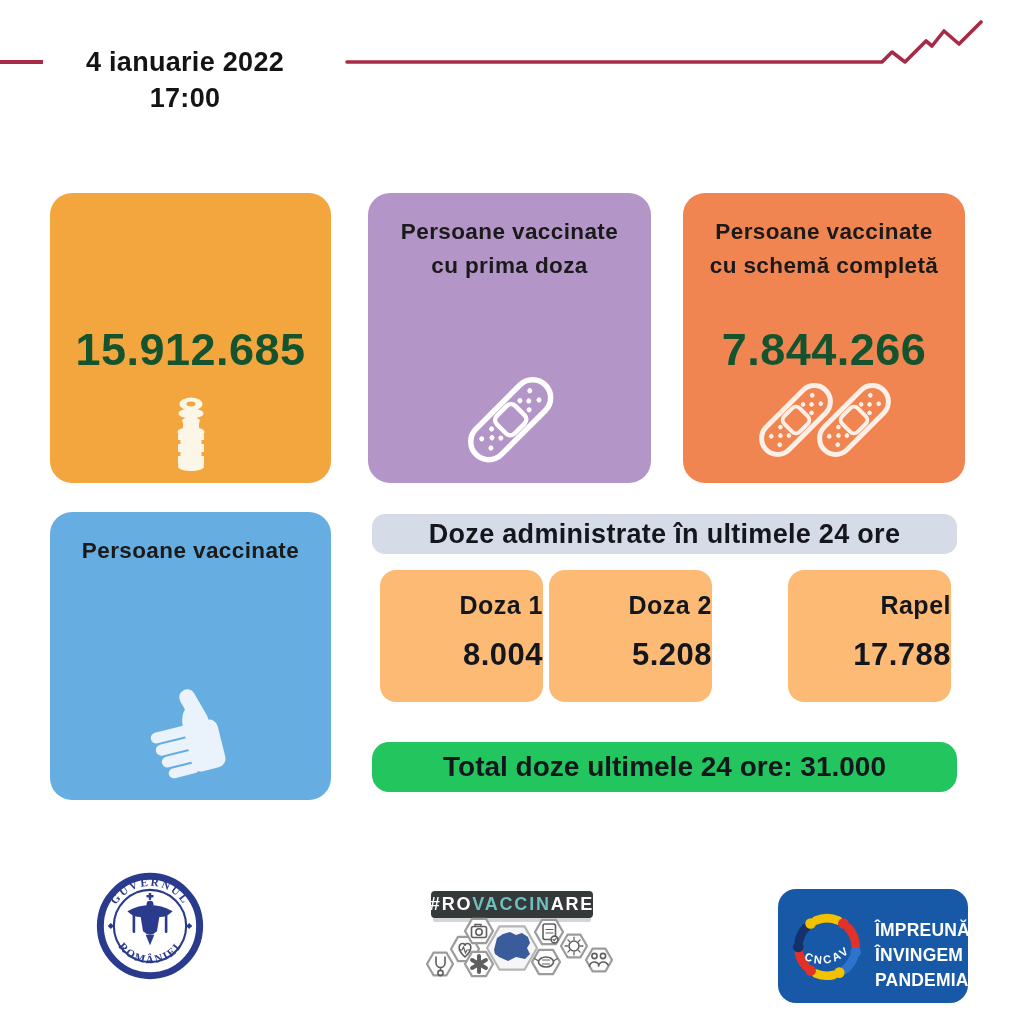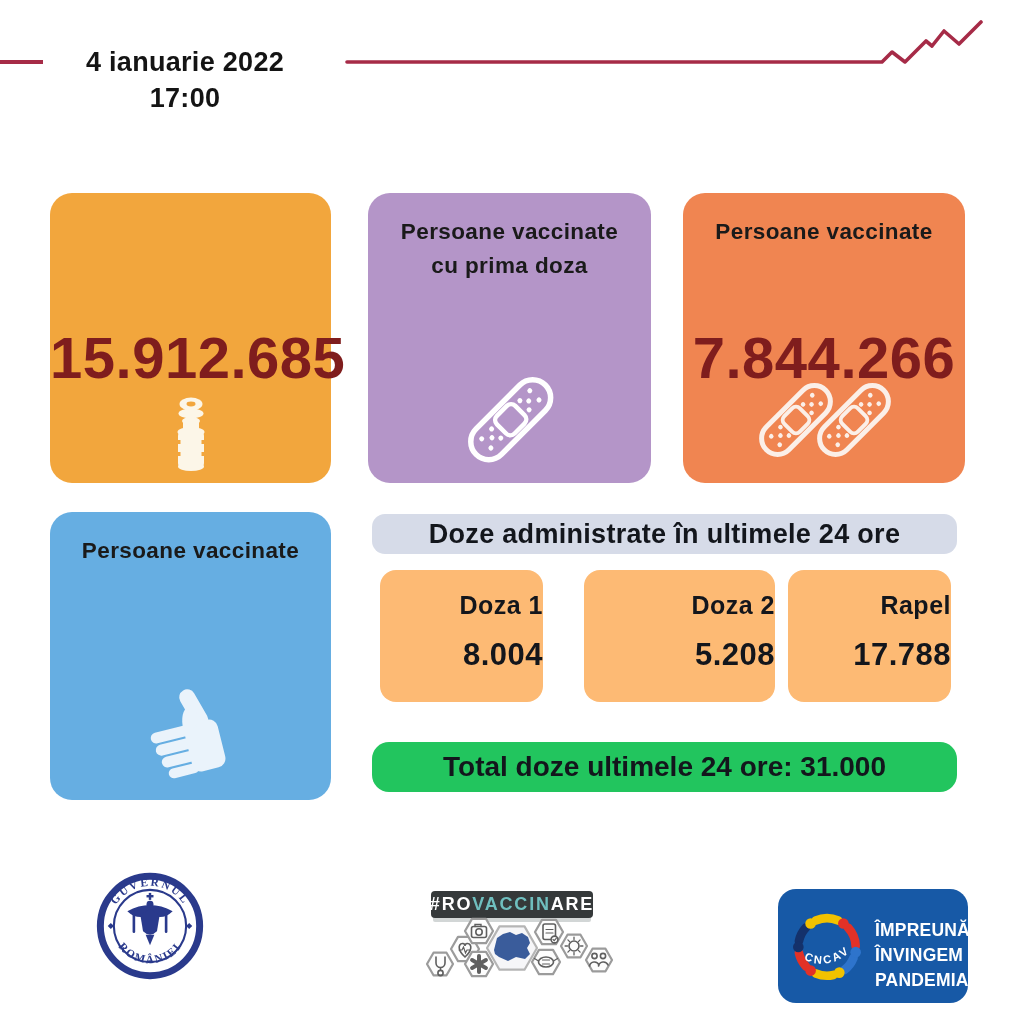--- a/index.html
+++ b/index.html
@@ -21,36 +21,36 @@
   #card-total  {left:50px; top:193px;width:281px;height:290px;background:#F2A63D;}
   #card-prima  {left:368px;top:193px;width:283px;height:290px;background:#B495C8;}
   #card-completa{left:683px;top:193px;width:282px;height:290px;background:#F08551;}
   #card-rapel  {left:50px; top:512px;width:281px;height:288px;background:#66AEE2;}
   .card-title{
     position:absolute;top:22px;left:6px;right:6px;text-align:center;
     font-weight:bold;font-size:22.5px;line-height:1.5;letter-spacing:0.4px;color:#1a1a1a;
   }
   .card-value{
     position:absolute;top:131px;left:0;right:0;text-align:center;
-    font-weight:bold;font-size:58px;letter-spacing:0.5px;color:#7f1d1d;
+    font-weight:bold;font-size:45px;letter-spacing:0.5px;color:#14532d;
   }
   #card-rapel .card-value{top:120px;}
   .card-icon{position:absolute;left:0;right:0;bottom:8px;display:flex;justify-content:center;}
   #card-rapel .card-icon{bottom:20px;}
   
   .banner{
     position:absolute;left:372px;top:514px;width:585px;height:40px;
     background:#D6DBE8;border-radius:13px;display:flex;align-items:center;justify-content:center;
     font-weight:bold;font-size:27px;letter-spacing:0.3px;color:#13161c;
   }
   .kcard{
     position:absolute;top:570px;width:163px;height:132px;background:#fdba74;
     border-radius:16px;text-align:right;color:#13161c;
   }
-  #kcard-1{left:380px;} #kcard-2{left:584px;padding-left:28px;} #kcard-3{left:788px;}
+  #kcard-1{left:380px;} #kcard-2{left:549px;} #kcard-3{left:788px;}
   .klabel{margin-top:21px;font-weight:bold;font-size:25px;letter-spacing:0.5px;}
   .kvalue{margin-top:17px;font-weight:bold;font-size:31px;letter-spacing:0.5px;}
   .total-banner{
     position:absolute;left:372px;top:742px;width:585px;height:50px;
     background:#22c55e;border-radius:17px;display:flex;align-items:center;justify-content:center;
     font-weight:bold;font-size:28px;color:#13161c;
   }
   
   .gov-seal{position:absolute;left:96px;top:872px;width:108px;height:108px;}
   .hashtag{
@@ -133,20 +133,21 @@
             <circle cx="78" cy="63" r="2.5"></circle>
           </g>
         </g>
       </svg>
     </div>
   </div>
 
   <div class="card" id="card-completa">
     <div class="card-title">
       <div>Persoane vaccinate</div>
+      <div>cu schemă completă</div>
     </div>
     <div class="card-value">7.844.266</div>
     <div class="card-icon">
       <svg width="160" height="110" viewBox="0 0 160 110">
         <g stroke="#FBEFE8" fill="none">
           <g transform="rotate(-45 52 55)">
             <rect x="10" y="39" width="84" height="32" rx="16" stroke-width="5"></rect>
             <rect x="41" y="44" width="22" height="22" rx="5.5" stroke-width="4"></rect>
             <g fill="#FBEFE8" stroke="none">
               <circle cx="23" cy="49" r="2.3"></circle>

